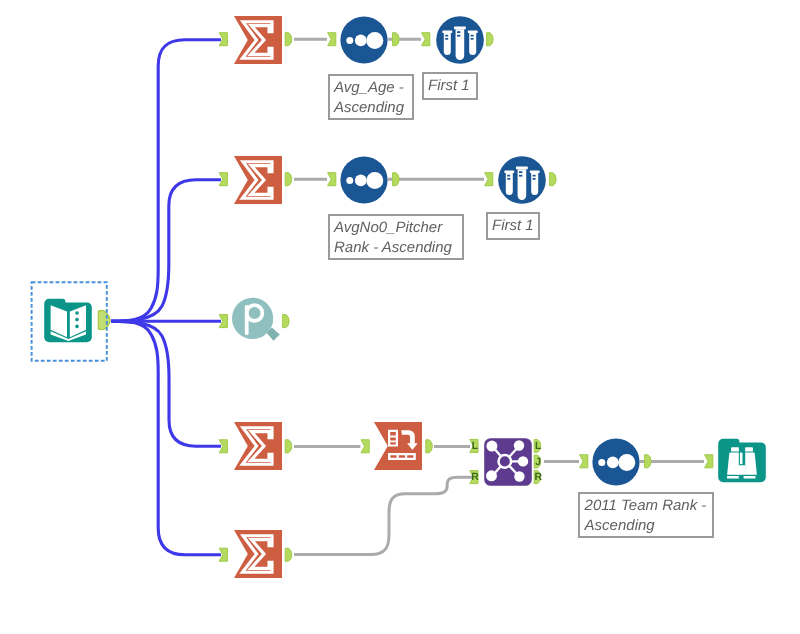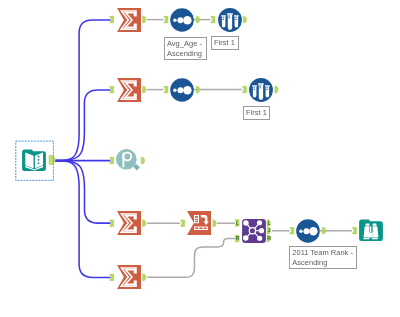--- a/index.html
+++ b/index.html
@@ -4,21 +4,21 @@
 <style>
   html,body{margin:0;padding:0;background:#ffffff;}
   body{width:400px;height:317px;overflow:hidden;
        font-family:"Liberation Sans",sans-serif;}
   #canvas{position:relative;width:400px;height:317px;background:#fff;overflow:hidden;}
   #wires{position:absolute;left:0;top:0;width:400px;height:317px;}
   .node{position:absolute;}
   .node svg{display:block;}
   .label{position:absolute;background:#fff;border:1px solid #9a9a9a;color:#606060;
     font-size:7.5px;line-height:10.2px;
-    padding:1px 0 0 2.5px;box-sizing:border-box;white-space:pre;}
+    padding:1px 0 0 2.5px;box-sizing:border-box;white-space:pre;font-style:italic;}
   .alab{font-family:"Liberation Sans",sans-serif;font-size:5.2px;font-weight:bold;
         fill:#3C6B1E;text-anchor:middle;}
   svg{overflow:visible;}
 </style>
 </head>
 <body>
 
 <div id="canvas">
 
   <svg id="wires" viewBox="0 0 400 317" width="400" height="317">
@@ -285,17 +285,19 @@
 
   <div class="node" style="left:116.5px;top:265.2px;">
     <svg width="24" height="24" viewBox="0 0 24 24">
         <use href="#g-sigma"></use>
       </svg>
   </div>
 
   <div class="label" style="left:163.5px;top:36.5px;width:43px;height:23px;">Avg_Age -
 Ascending</div>
   <div class="label" style="left:210.5px;top:36px;width:28px;height:14px;">First 1</div>
+  <div class="label" style="left:163.5px;top:106.5px;width:68px;height:23px;">AvgNo0_Pitcher
+Rank - Ascending</div>
   <div class="label" style="left:242.5px;top:106px;width:27px;height:14px;">First 1</div>
   <div class="label" style="left:288.8px;top:246px;width:68px;height:23px;">2011 Team Rank -
 Ascending</div>
 
 </div>
 
 </body></html>

